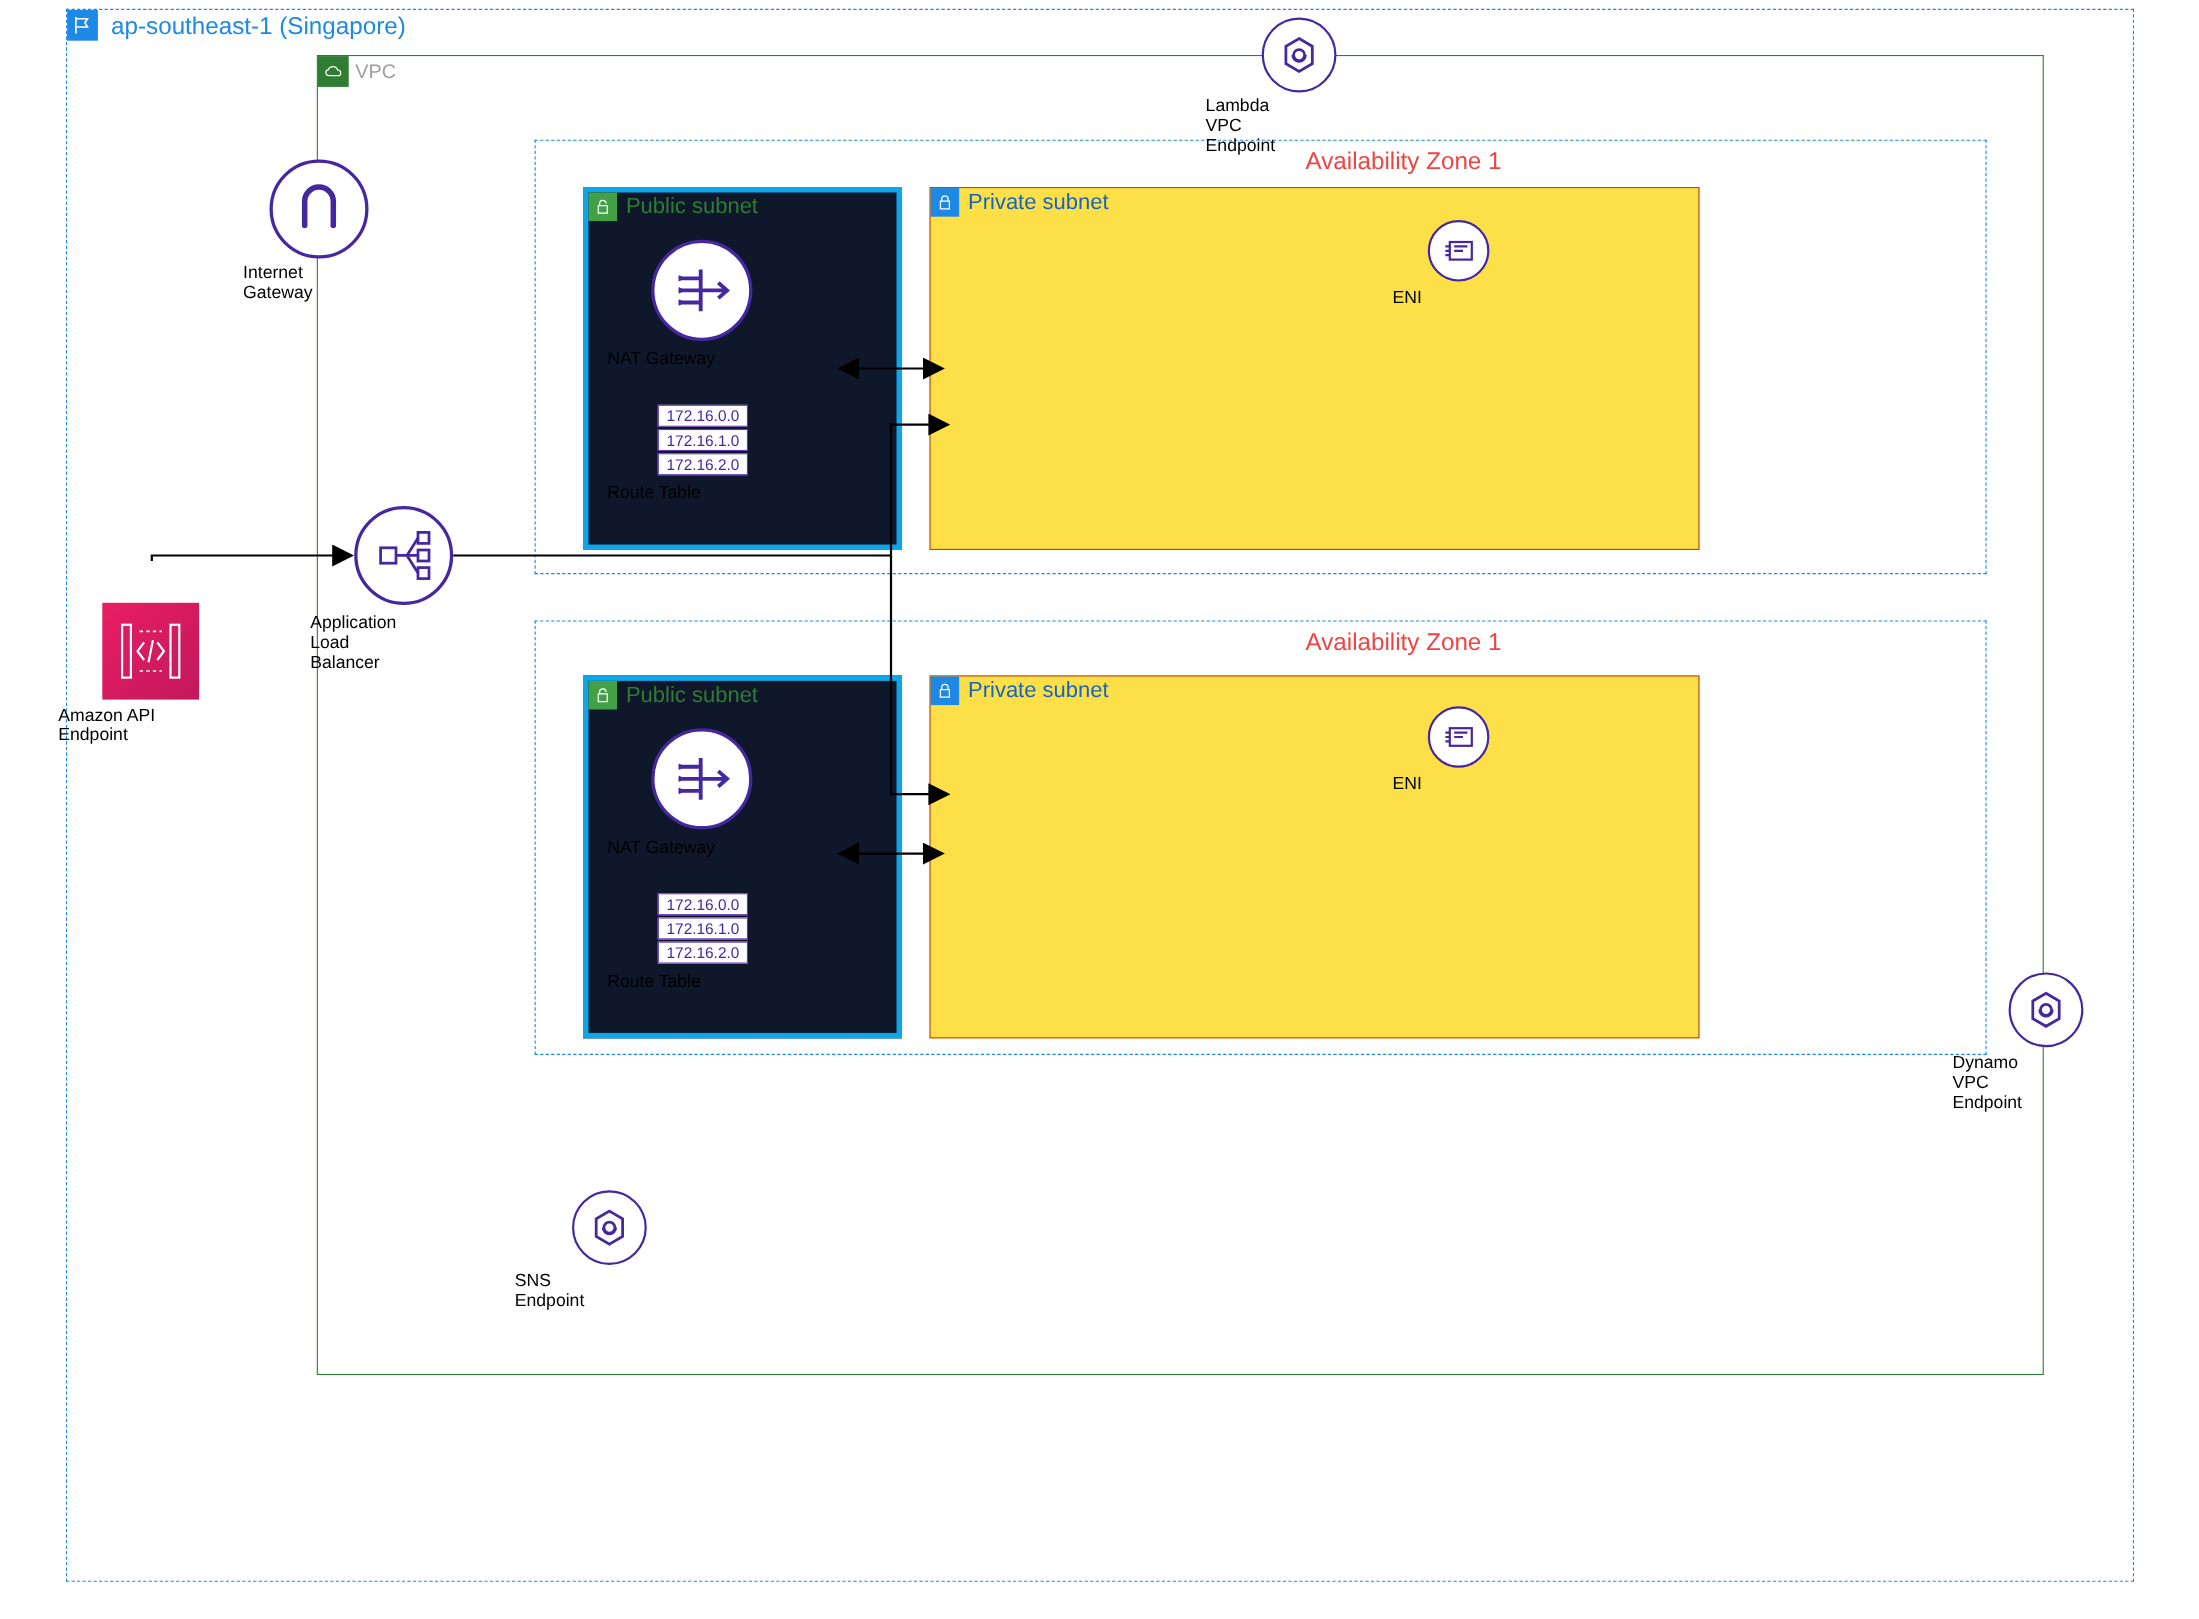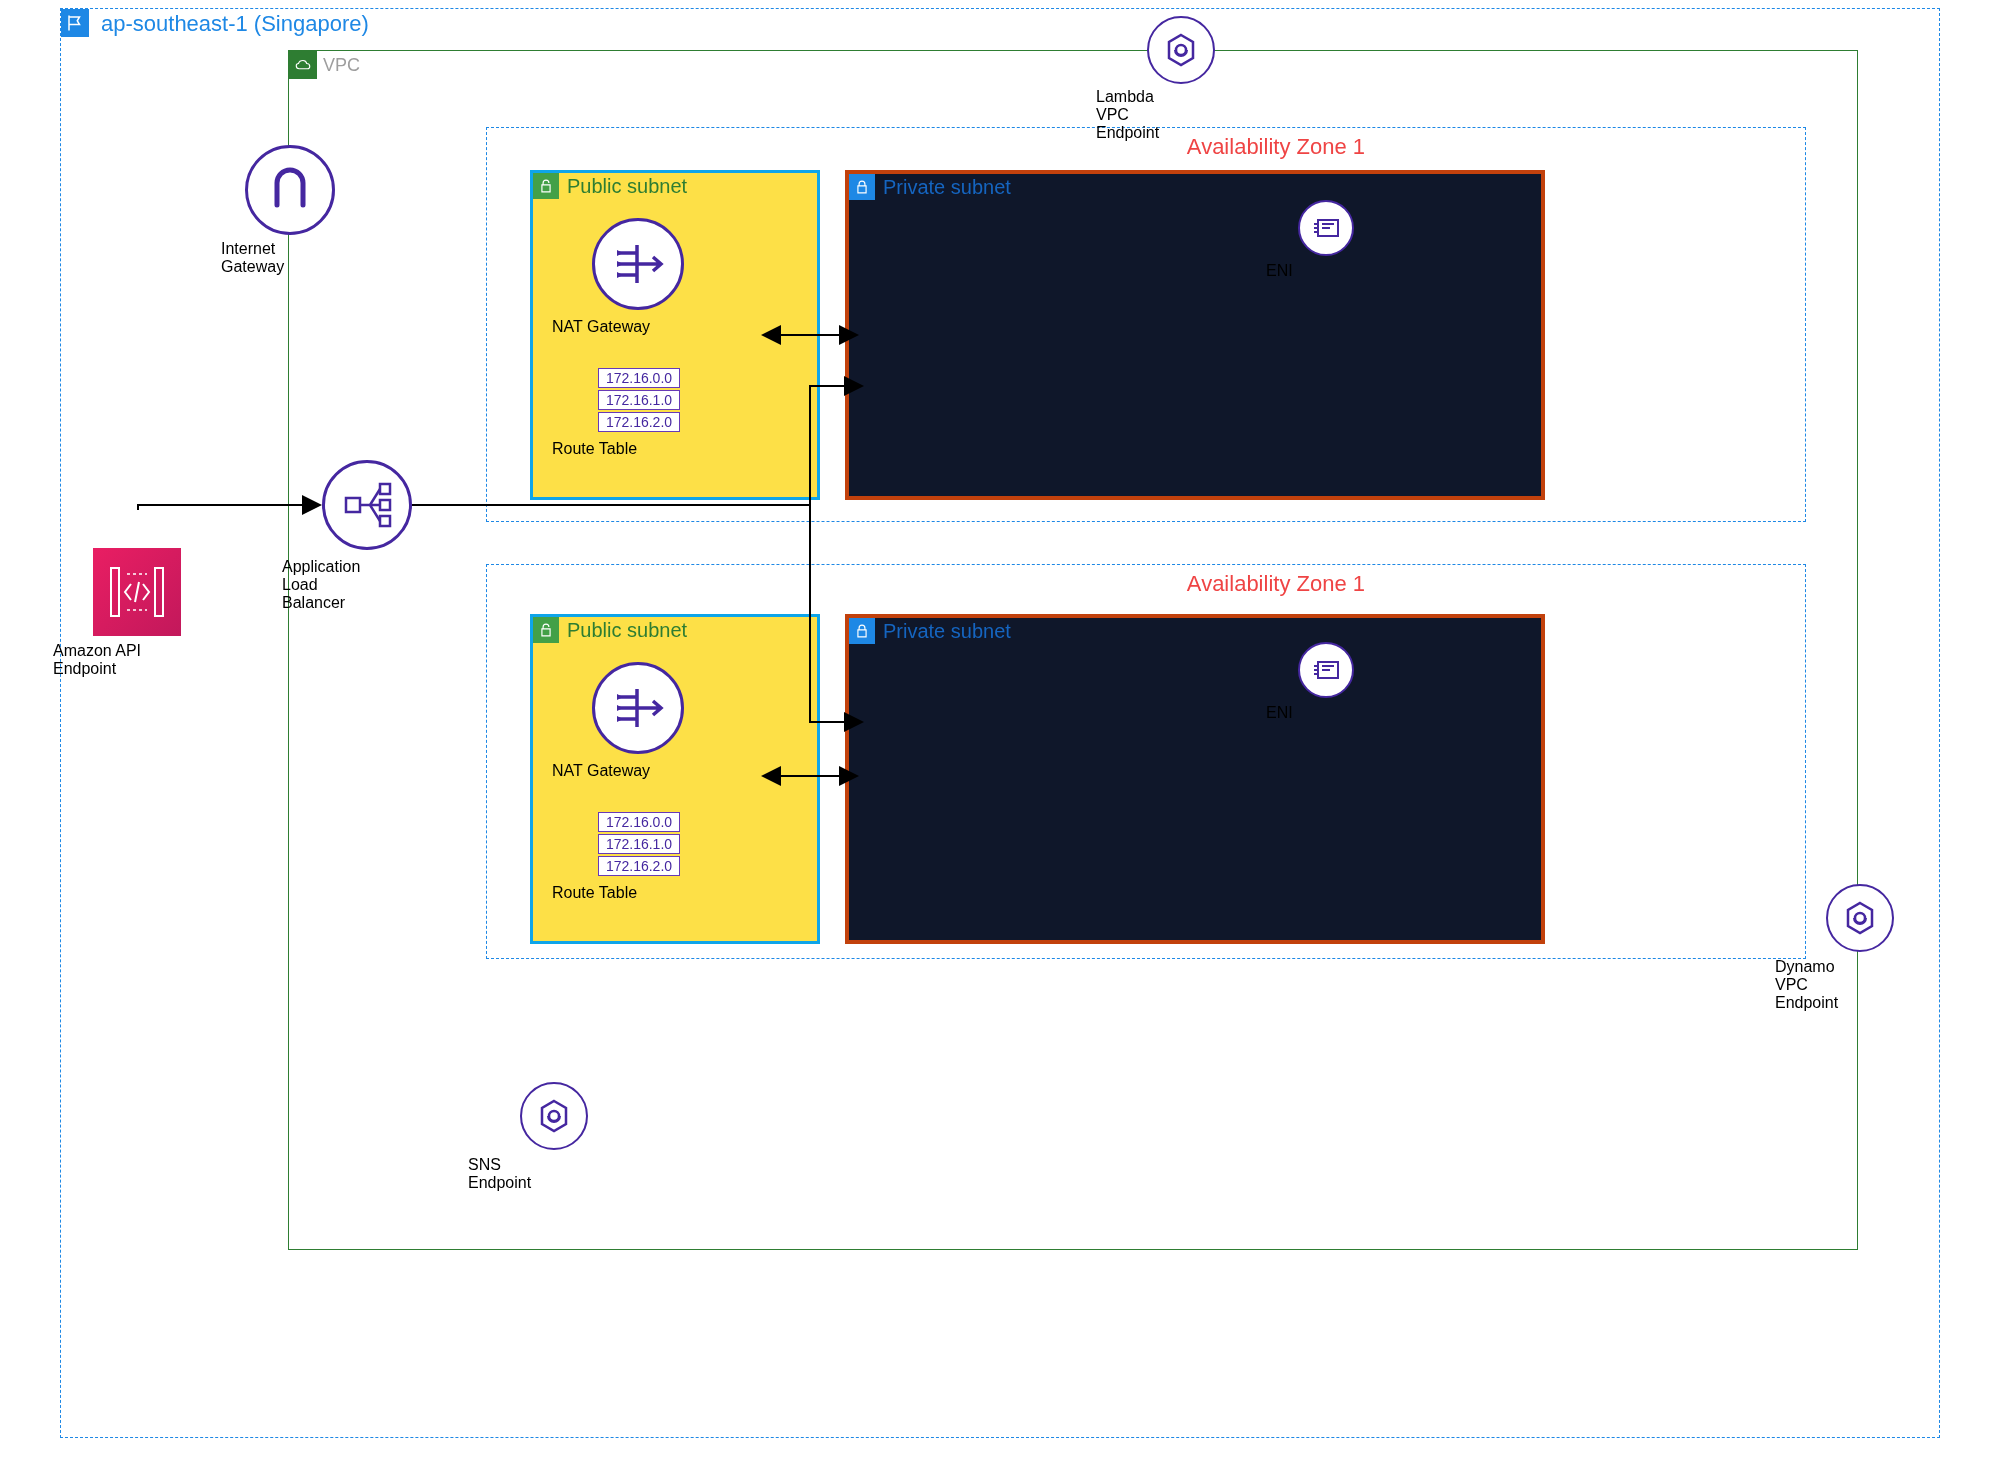--- a/index.html
+++ b/index.html
@@ -7,22 +7,22 @@
   .box{position:absolute;box-sizing:border-box}
   .region{border:1.5px dashed #1E88E5}
   .region-badge{position:absolute;left:0;top:0;width:28px;height:28px;background:#1E88E5;display:flex;align-items:center;justify-content:center}
   .region-label{position:absolute;left:40px;top:2px;color:#1E88E5;font-size:22px}
   .vpc{border:1.5px solid #2E7D32}
   .vpc-badge{position:absolute;left:0;top:0;width:28px;height:28px;background:#2E7D32;display:flex;align-items:center;justify-content:center}
   .vpc-label{position:absolute;left:34px;top:4px;color:#9e9e9e;font-size:18px}
   .az{border:1.5px dashed #1E88E5}
   .az-label{position:absolute;color:#ef4444;font-size:22px}
   .subnet{position:absolute;box-sizing:border-box}
-  .subnet.public{background:#fde047;border:3px solid #0ea5e9}
-  .subnet.private{background:#0f172a;border:4px solid #c2410c}
+  .subnet.public{background:#0f172a;border:5px solid #0ea5e9}
+  .subnet.private{background:#fde047;border:1px solid #c2410c}
   .subnet-badge{position:absolute;left:0;top:0;width:26px;height:26px;display:flex;align-items:center;justify-content:center}
   .subnet-badge.public{background:#43A047}
   .subnet-badge.private{background:#1E88E5}
   .subnet-label{position:absolute;left:34px;top:2px;font-size:20px}
   .subnet-label.public{color:#2E7D32}
   .subnet-label.private{color:#1565C0}
   .caption{position:absolute;font-size:16px;color:#000;width:170px}
   .caption.sm{width:120px}
   .icon-circle{border:3px solid #4527A0;border-radius:50%;background:#fff;display:flex;align-items:center;justify-content:center}
   .route-box{border:1px solid #673AB7;font-size:14px;color:#4527A0;text-align:center;padding:1px 2px;background:#fff;margin-bottom:2px}

